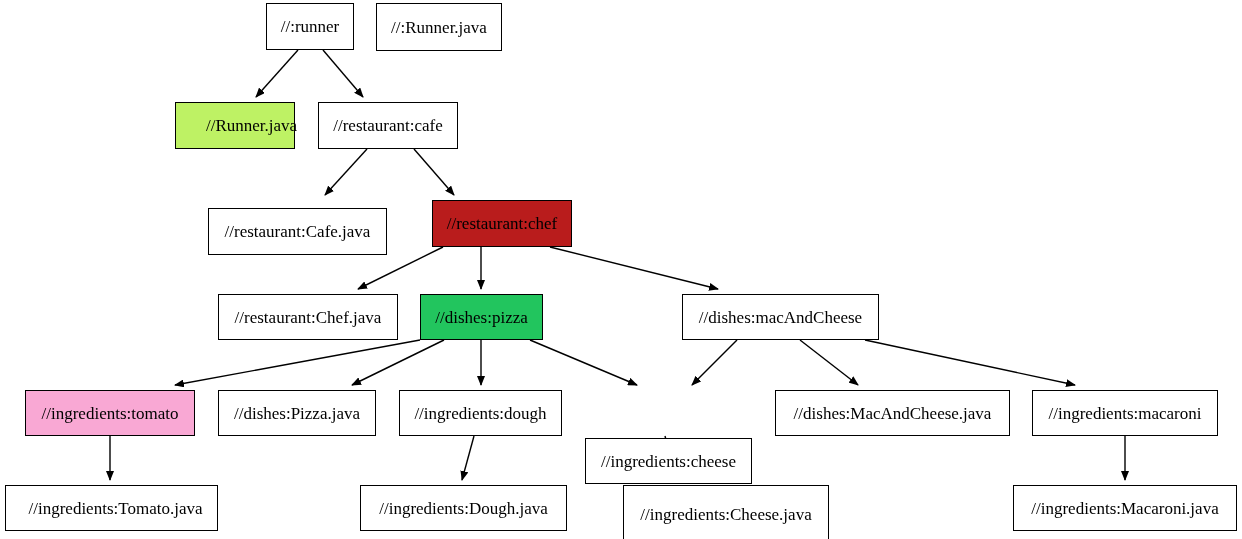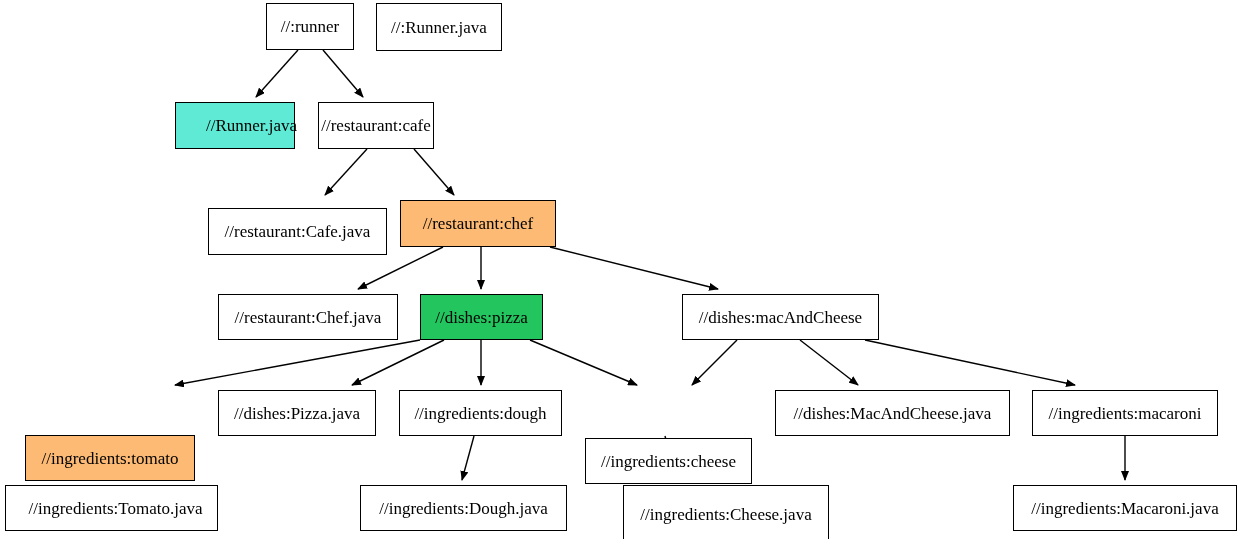--- a/index.html
+++ b/index.html
@@ -79,42 +79,42 @@
       </g>
   </svg>
 
   <div id="nodes-layer">
       <div class="node" style="left: 266px; top: 3px; width: 88px; height: 47px; border-color: rgb(0, 0, 0); background: rgb(255, 255, 255);">
         <span class="node-label" style="color: rgb(0, 0, 0);">//:runner</span>
       </div>
       <div class="node" style="left: 376px; top: 3px; width: 126px; height: 48px; border-color: rgb(0, 0, 0); background: rgb(255, 255, 255);">
         <span class="node-label" style="color: rgb(0, 0, 0);">//:Runner.java</span>
       </div>
-      <div class="node" style="left: 175px; top: 102px; width: 120px; height: 47px; border-color: rgb(0, 0, 0); background: #5eead4; padding-left: 33px;">
+      <div class="node" style="left: 175px; top: 102px; width: 120px; height: 47px; border-color: rgb(0, 0, 0); background: #bef264; padding-left: 33px;">
         <span class="node-label" style="color: rgb(0, 0, 0);">//Runner.java</span>
       </div>
-      <div class="node" style="left: 318px; top: 102px; width: 116px; height: 47px; border-color: rgb(0, 0, 0); background: rgb(255, 255, 255);">
+      <div class="node" style="left: 318px; top: 102px; width: 140px; height: 47px; border-color: rgb(0, 0, 0); background: rgb(255, 255, 255);">
         <span class="node-label" style="color: rgb(0, 0, 0);">//restaurant:cafe</span>
       </div>
       <div class="node" style="left: 208px; top: 208px; width: 179px; height: 47px; border-color: rgb(0, 0, 0); background: rgb(255, 255, 255);">
         <span class="node-label" style="color: rgb(0, 0, 0);">//restaurant:Cafe.java</span>
       </div>
-      <div class="node" style="left: 400px; top: 200px; width: 156px; height: 47px; border-color: rgb(0, 0, 0); background: #fdba74;">
+      <div class="node" style="left: 432px; top: 200px; width: 140px; height: 47px; border-color: rgb(0, 0, 0); background: #b91c1c;">
         <span class="node-label" style="color: rgb(0, 0, 0);">//restaurant:chef</span>
       </div>
       <div class="node" style="left: 218px; top: 294px; width: 180px; height: 46px; border-color: rgb(0, 0, 0); background: rgb(255, 255, 255);">
         <span class="node-label" style="color: rgb(0, 0, 0);">//restaurant:Chef.java</span>
       </div>
       <div class="node" style="left: 420px; top: 294px; width: 123px; height: 46px; border-color: rgb(0, 0, 0); background: #22c55e;">
         <span class="node-label" style="color: rgb(0, 0, 0);">//dishes:pizza</span>
       </div>
       <div class="node" style="left: 682px; top: 294px; width: 197px; height: 46px; border-color: rgb(0, 0, 0); background: rgb(255, 255, 255);">
         <span class="node-label" style="color: rgb(0, 0, 0);">//dishes:macAndCheese</span>
       </div>
-      <div class="node" style="left: 25px; top: 390px; width: 170px; height: 46px; border-color: rgb(0, 0, 0); background: #fdba74; margin-top: 45px;">
+      <div class="node" style="left: 25px; top: 390px; width: 170px; height: 46px; border-color: rgb(0, 0, 0); background: #f9a8d4;">
         <span class="node-label" style="color: rgb(0, 0, 0);">//ingredients:tomato</span>
       </div>
       <div class="node" style="left: 218px; top: 390px; width: 158px; height: 46px; border-color: rgb(0, 0, 0); background: rgb(255, 255, 255);">
         <span class="node-label" style="color: rgb(0, 0, 0);">//dishes:Pizza.java</span>
       </div>
       <div class="node" style="left: 399px; top: 390px; width: 163px; height: 46px; border-color: rgb(0, 0, 0); background: rgb(255, 255, 255);">
         <span class="node-label" style="color: rgb(0, 0, 0);">//ingredients:dough</span>
       </div>
       <div class="node" style="left: 585px; top: 390px; width: 167px; height: 46px; border-color: rgb(0, 0, 0); background: rgb(255, 255, 255); margin-top: 48px;">
         <span class="node-label" style="color: rgb(0, 0, 0);">//ingredients:cheese</span>

